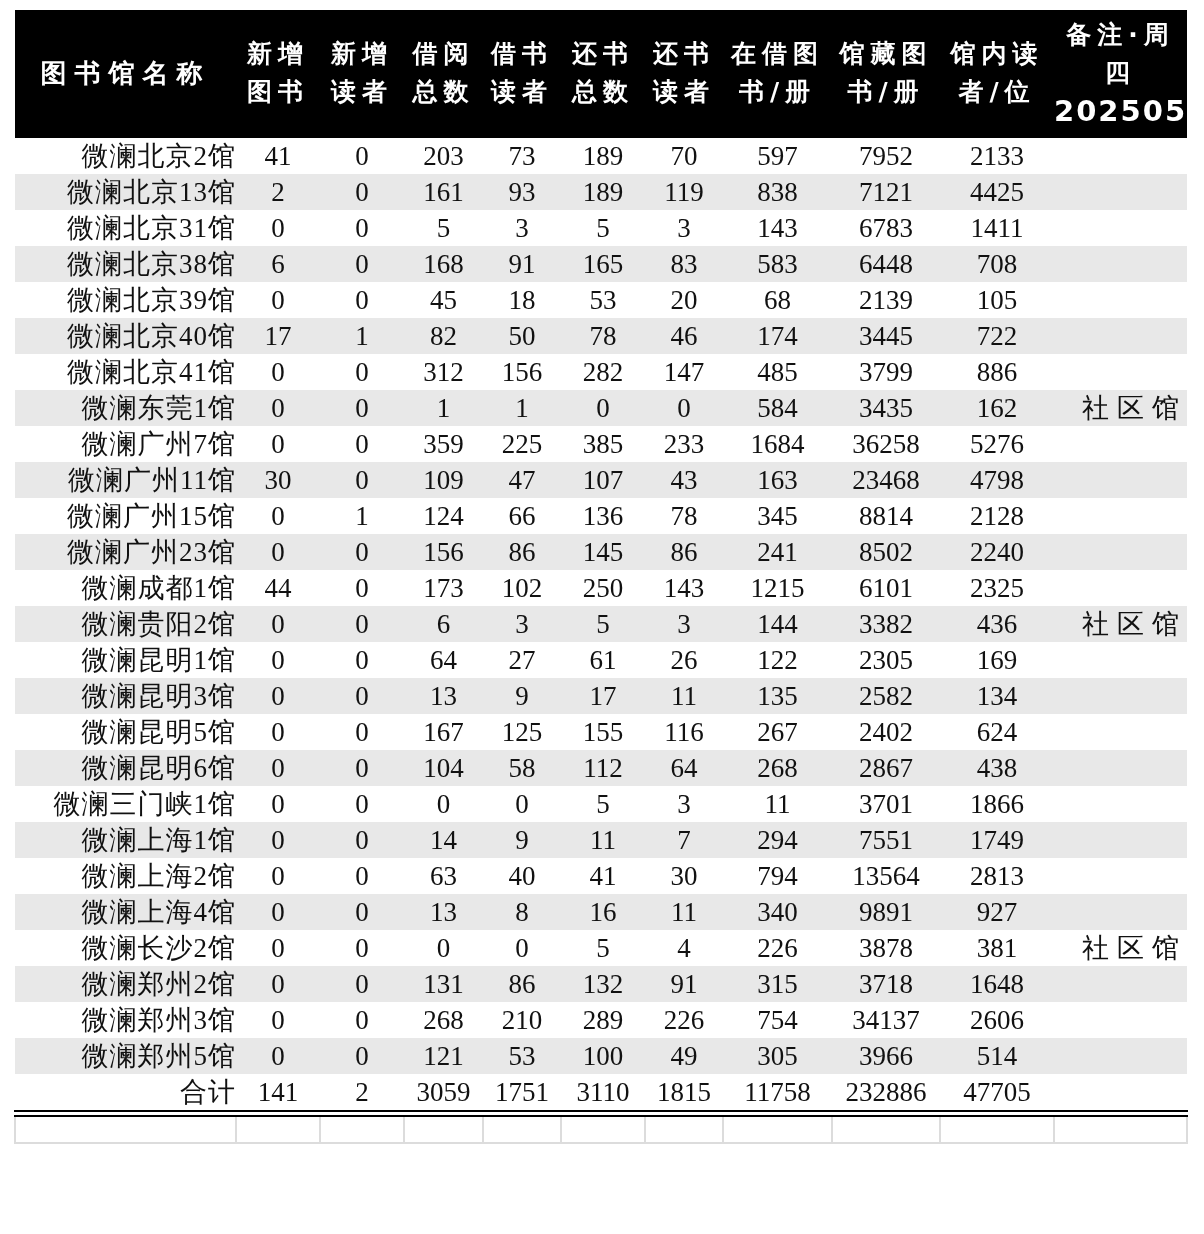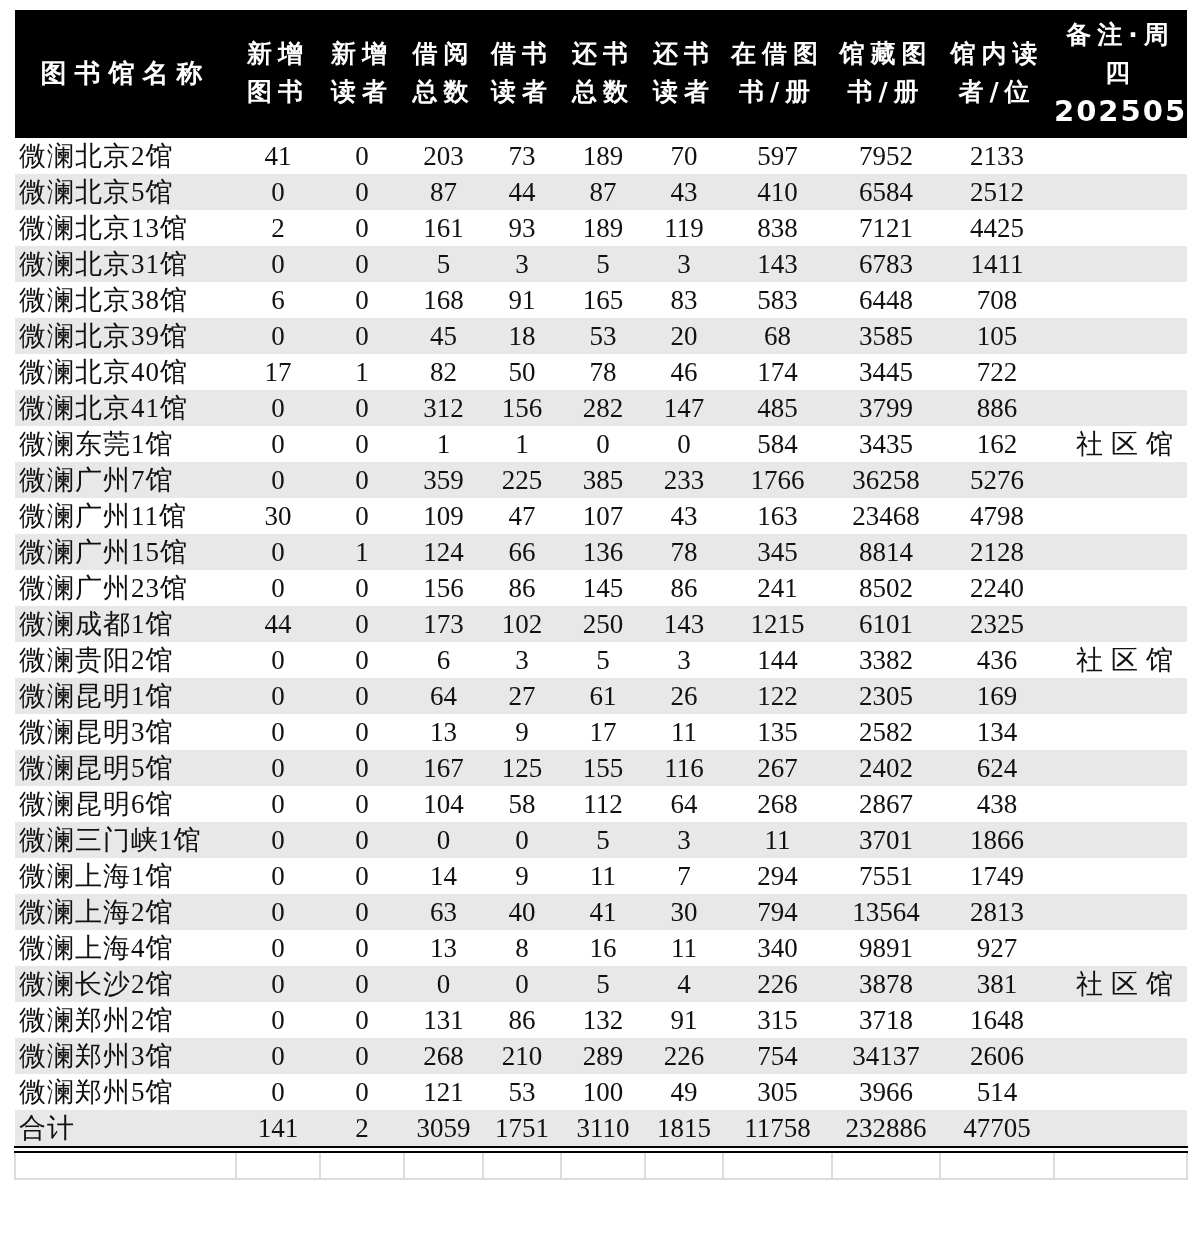--- a/index.html
+++ b/index.html
@@ -37,22 +37,22 @@
   thead th.c-name { font-size: 26px; letter-spacing: 8px; }
   tbody td {
     font-size: 27px;
     color: #111111;
     height: 35.9px;
     padding: 0;
     text-align: center;
     white-space: nowrap;
     overflow: hidden;
   }
-  tbody td.c-name { text-align: left; padding-left: 4px; letter-spacing: 1px; }
-  tbody td.c-note { text-align: center; padding-left: 16px; letter-spacing: 8px; }
+  tbody td.c-name { text-align: right; padding-left: 4px; letter-spacing: 1px; }
+  tbody td.c-note { text-align: right; padding-left: 16px; letter-spacing: 8px; }
   tbody tr:nth-child(even) td { background: var(--row-alt); }
   tbody tr.total-row td { border-bottom: 7px double var(--rule); }
   tfoot tr.empty-row td {
     height: 29px;
     background: #ffffff;
     border-left: 2px solid var(--grid);
     border-bottom: 2px solid var(--grid);
   }
   tfoot tr.empty-row td:last-child { border-right: 2px solid var(--grid); }
 </style>
@@ -127,33 +127,20 @@
           <td>203</td>
           <td>73</td>
           <td>189</td>
           <td>70</td>
           <td>597</td>
           <td>7952</td>
           <td>2133</td>
           <td class="c-note"></td>
         </tr>
         <tr>
-          <td class="c-name">微澜北京5馆</td>
-          <td>0</td>
-          <td>0</td>
-          <td>87</td>
-          <td>44</td>
-          <td>87</td>
-          <td>43</td>
-          <td>410</td>
-          <td>6584</td>
-          <td>2512</td>
-          <td class="c-note"></td>
-        </tr>
-        <tr>
           <td class="c-name">微澜北京13馆</td>
           <td>2</td>
           <td>0</td>
           <td>161</td>
           <td>93</td>
           <td>189</td>
           <td>119</td>
           <td>838</td>
           <td>7121</td>
           <td>4425</td>
@@ -187,21 +174,21 @@
         </tr>
         <tr>
           <td class="c-name">微澜北京39馆</td>
           <td>0</td>
           <td>0</td>
           <td>45</td>
           <td>18</td>
           <td>53</td>
           <td>20</td>
           <td>68</td>
-          <td>3585</td>
+          <td>2139</td>
           <td>105</td>
           <td class="c-note"></td>
         </tr>
         <tr>
           <td class="c-name">微澜北京40馆</td>
           <td>17</td>
           <td>1</td>
           <td>82</td>
           <td>50</td>
           <td>78</td>
@@ -238,21 +225,21 @@
           <td class="c-note">社区馆</td>
         </tr>
         <tr>
           <td class="c-name">微澜广州7馆</td>
           <td>0</td>
           <td>0</td>
           <td>359</td>
           <td>225</td>
           <td>385</td>
           <td>233</td>
-          <td>1766</td>
+          <td>1684</td>
           <td>36258</td>
           <td>5276</td>
           <td class="c-note"></td>
         </tr>
         <tr>
           <td class="c-name">微澜广州11馆</td>
           <td>30</td>
           <td>0</td>
           <td>109</td>
           <td>47</td>

